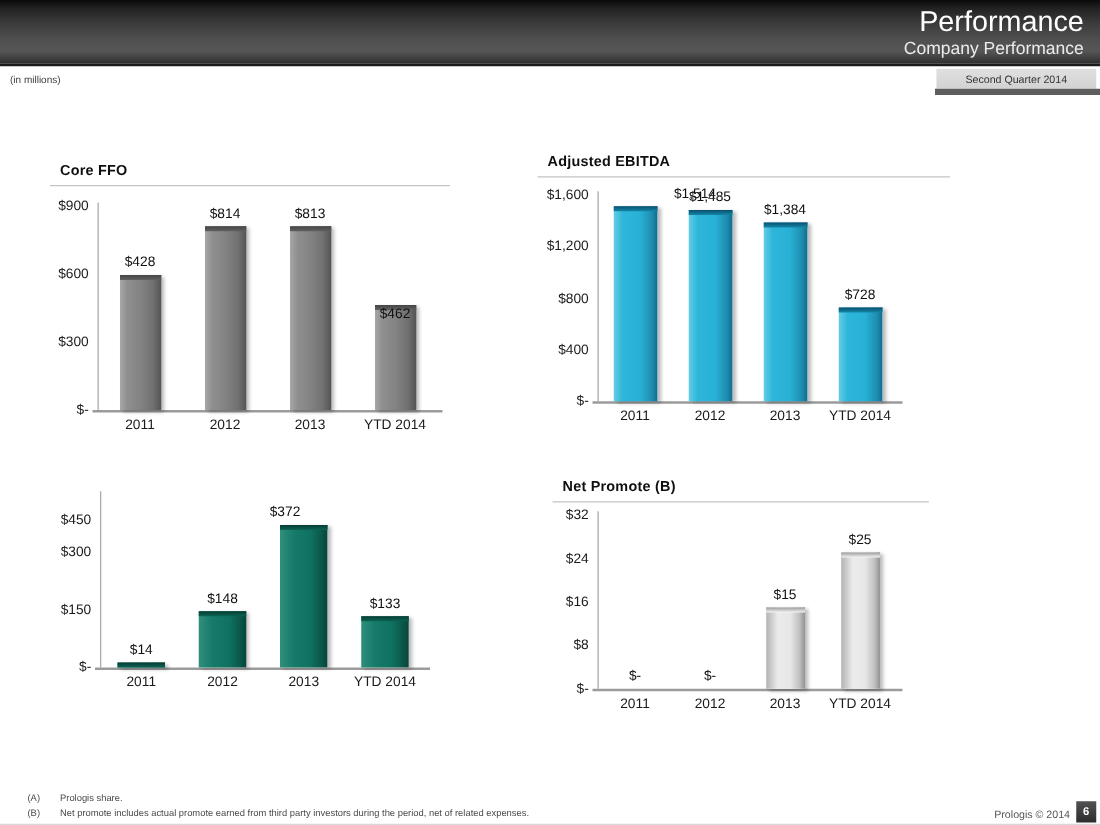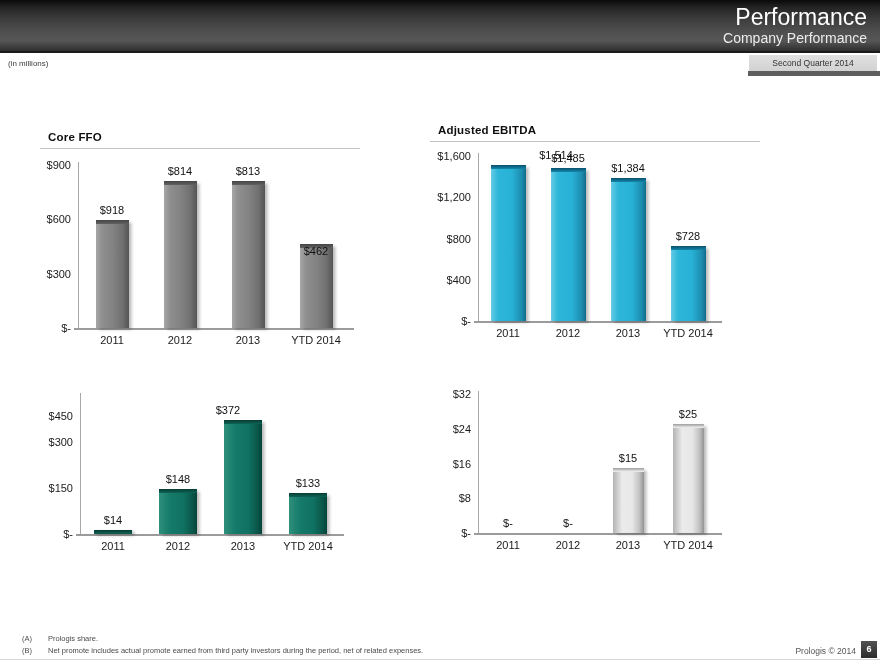--- a/index.html
+++ b/index.html
@@ -81,21 +81,21 @@
   <section class="panel p0">
     <h3 class="c-title">Core FFO</h3>
     <div class="plot c0" style="height: 203px;">
         <div class="axis-v" style="left: 38px; top: 13px; height: 166px;"></div>
         <div class="axis-h" style="left: 34px; top: 179px; width: 280px;"></div>
         <div class="ytick" style="left: 0px; width: 31px; top: 10px;">$900</div>
         <div class="ytick" style="left: 0px; width: 31px; top: 64.3333px;">$600</div>
         <div class="ytick" style="left: 0px; width: 31px; top: 118.667px;">$300</div>
         <div class="ytick" style="left: 0px; width: 31px; top: 173px;">$-</div>
         <div class="bar" style="left: 56px; top: 71px; width: 33px; height: 108px;"></div>
-        <div class="vlabel" style="left: 32px; width: 80px; top: 55px;">$918</div>
+        <div class="vlabel" style="left: 32px; width: 80px; top: 55px;">$428</div>
         <div class="xlabel" style="left: 27px; width: 90px; top: 185px;">2011</div>
         <div class="bar" style="left: 124px; top: 32px; width: 33px; height: 147px;"></div>
         <div class="vlabel" style="left: 100px; width: 80px; top: 16px;">$814</div>
         <div class="xlabel" style="left: 95px; width: 90px; top: 185px;">2012</div>
         <div class="bar" style="left: 192px; top: 32px; width: 33px; height: 147px;"></div>
         <div class="vlabel" style="left: 168px; width: 80px; top: 16px;">$813</div>
         <div class="xlabel" style="left: 163px; width: 90px; top: 185px;">2013</div>
         <div class="bar" style="left: 260px; top: 95px; width: 33px; height: 84px;"></div>
         <div class="vlabel" style="left: 236px; width: 80px; top: 96px;">$462</div>
         <div class="xlabel" style="left: 231px; width: 90px; top: 185px;">YTD 2014</div>
@@ -144,20 +144,21 @@
         <div class="bar" style="left: 180px; top: 39px; width: 38px; height: 114px;"></div>
         <div class="vlabel" style="left: 144px; width: 80px; top: 23px;">$372</div>
         <div class="xlabel" style="left: 154px; width: 90px; top: 159px;">2013</div>
         <div class="bar" style="left: 245px; top: 112px; width: 38px; height: 41px;"></div>
         <div class="vlabel" style="left: 224px; width: 80px; top: 96px;">$133</div>
         <div class="xlabel" style="left: 219px; width: 90px; top: 159px;">YTD 2014</div>
       </div>
   </section>
 
   <section class="panel p3">
+    <h3 class="c-title">Net Promote (B)</h3>
     <div class="plot c3" style="height: 173px;">
         <div class="axis-v" style="left: 36px; top: 7px; height: 142px;"></div>
         <div class="axis-h" style="left: 32px; top: 149px; width: 248px;"></div>
         <div class="ytick" style="left: 0px; width: 29px; top: 4px;">$32</div>
         <div class="ytick" style="left: 0px; width: 29px; top: 38.75px;">$24</div>
         <div class="ytick" style="left: 0px; width: 29px; top: 73.5px;">$16</div>
         <div class="ytick" style="left: 0px; width: 29px; top: 108.25px;">$8</div>
         <div class="ytick" style="left: 0px; width: 29px; top: 143px;">$-</div>
         <div class="vlabel" style="left: 26px; width: 80px; top: 133px;">$-</div>
         <div class="xlabel" style="left: 21px; width: 90px; top: 155px;">2011</div>

